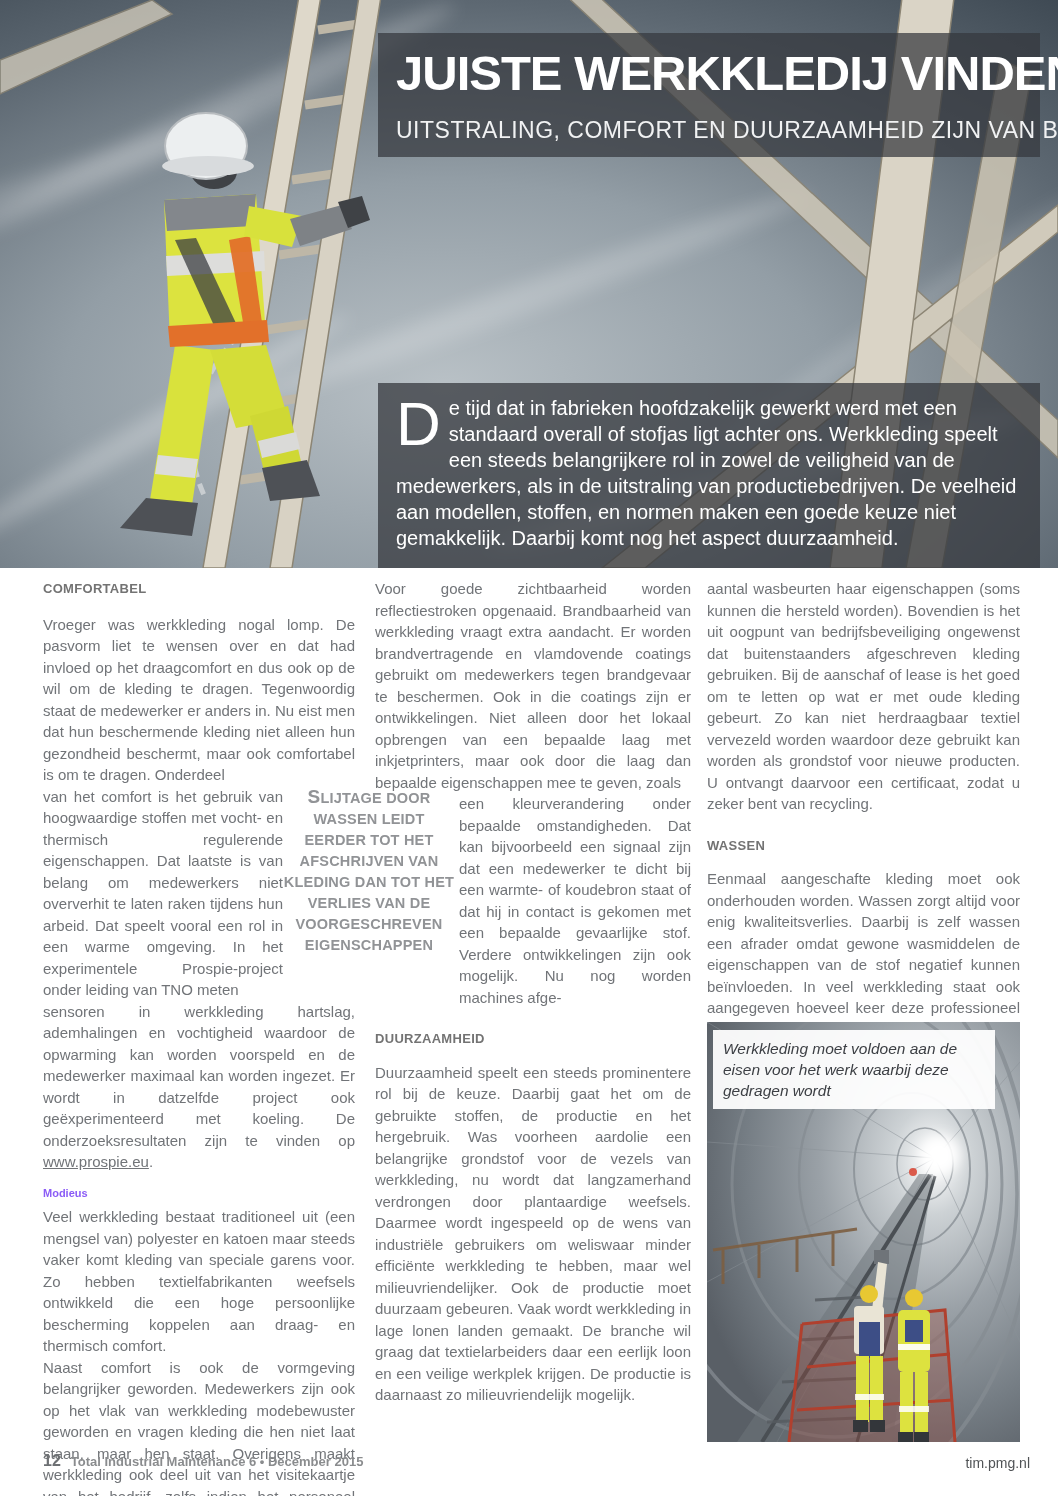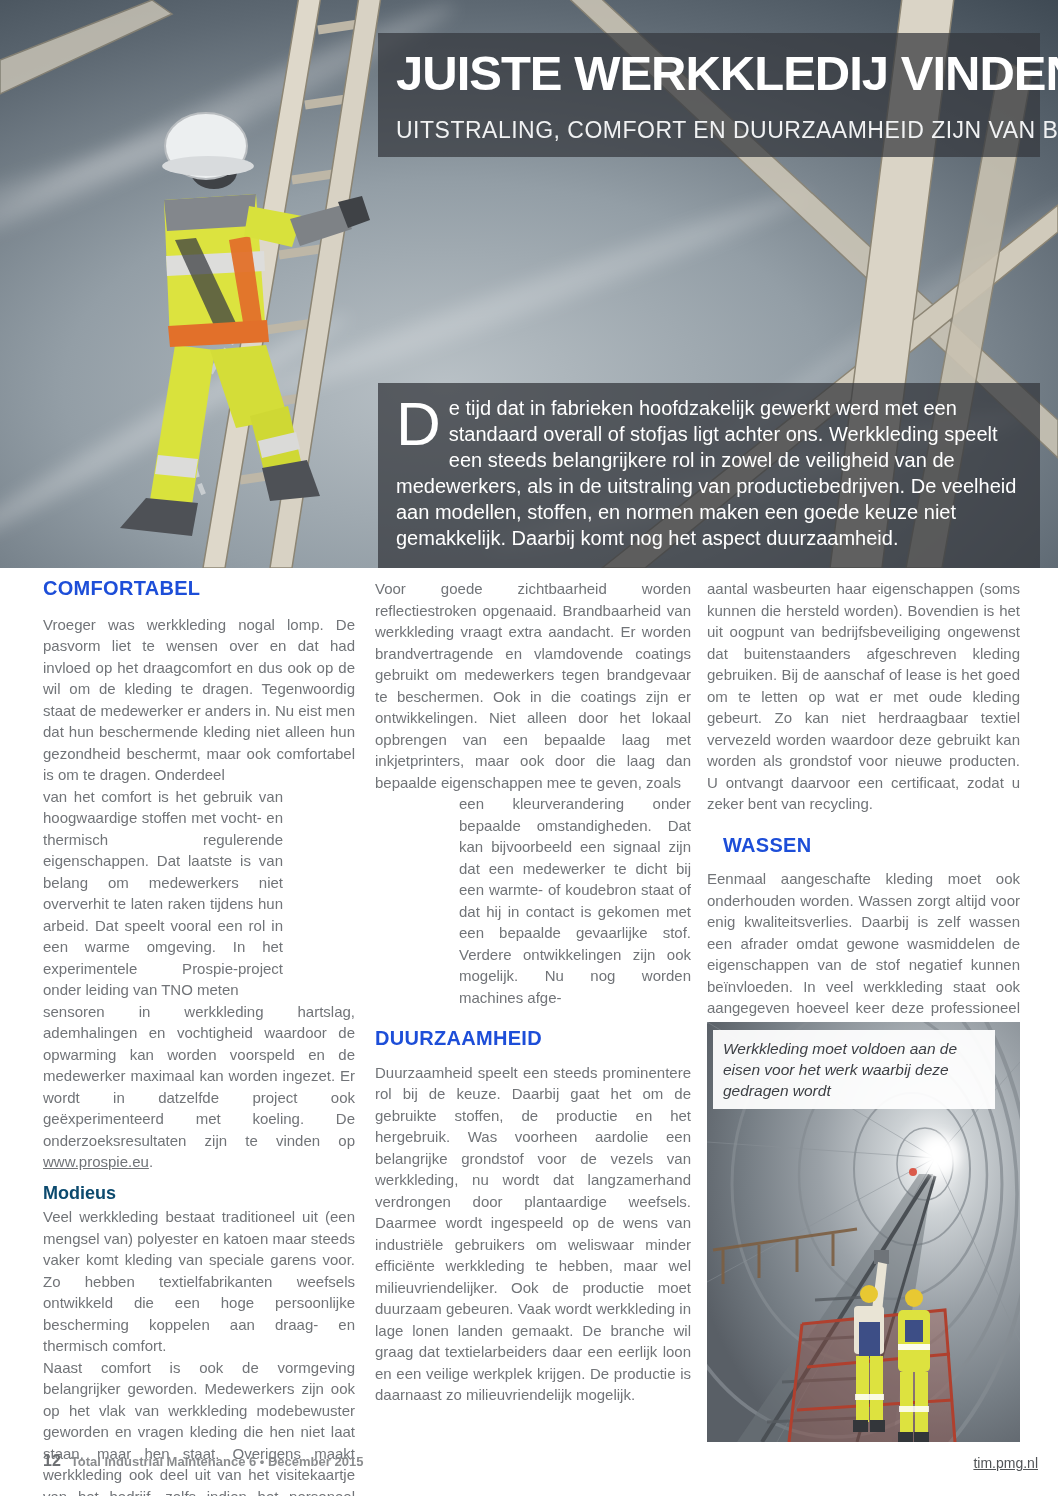--- a/index.html
+++ b/index.html
@@ -23,23 +23,23 @@
   .intro-text{font-size:20px;line-height:26px;text-align:left;}
   .dropcap{float:left;font-size:62px;line-height:50px;padding:4px 8px 0 0;font-weight:normal;}
   .author{display:inline-block;margin-top:14px;font-size:19px;text-decoration:underline;color:#ffffff;}
 
   
   .col{position:absolute;top:578px;color:#717478;font-size:15px;line-height:21.5px;text-align:justify;}
   #col1{left:43px;width:312px;}
   #col2{left:375px;width:316px;}
   #col3{left:707px;width:313px;}
   .col p{margin:0;}
-  .h-main{font-size:20px;font-weight:bold;color:#1d4ed8;letter-spacing:0.3px;margin:0 0 14px 0;}
+  .h-main{font-size:13px;font-weight:bold;color:#737373;letter-spacing:0.3px;margin:0 0 14px 0;}
   .h-later{margin-top:20px;}
-  .h-sub{font-size:18px;font-weight:bold;color:#0c4a6e;margin:10px 0 2px 0;}
+  .h-sub{font-size:11px;font-weight:bold;color:#8b5cf6;margin:10px 0 2px 0;}
   .narrow-right{width:240px;}
   .narrow-left{width:232px;margin-left:84px !important;}
   .link{color:#717478;text-decoration:underline;cursor:pointer;}
 
   
   .pull-quote{position:absolute;left:281px;top:786px;width:176px;text-align:center;
     font-weight:bold;font-size:14.5px;line-height:21px;color:#919396;letter-spacing:0.2px;}
   .pull-quote::first-letter{font-size:19px;}
 
   
@@ -47,21 +47,21 @@
   #tunnel svg{display:block;width:313px;height:420px;}
   .photo-caption{position:absolute;left:6px;top:8px;width:282px;box-sizing:border-box;
     background:rgba(255,255,255,0.94);color:#3c3f44;font-style:italic;font-size:15.5px;
     line-height:21px;padding:8px 10px;}
 
   
   .footer{position:absolute;left:0;top:1452px;width:1058px;height:30px;}
   .footer-left{position:absolute;left:43px;top:0;color:#8a8c8e;}
   .page-number{font-size:16px;font-weight:bold;color:#6d7073;margin-right:10px;}
   .journal{font-size:13px;color:#8a8c8e;font-weight:bold;}
-  .site-link{position:absolute;right:20px;top:3px;font-size:14px;color:#505356;text-decoration:underline;cursor:pointer;}
+  .site-link{position:absolute;right:28px;top:3px;font-size:14px;color:#505356;cursor:pointer;}
 </style>
 </head>
 <body>
 
 <div id="page">
 
   <div id="hero">
     <svg viewBox="0 0 1058 568" preserveAspectRatio="none">
       <defs>
         <radialGradient id="sky" cx="42%" cy="68%" r="90%">
@@ -145,20 +145,21 @@
 
     <div class="intro-overlay">
       <div class="intro-text">
         <span class="dropcap">D</span><span>e tijd dat in fabrieken hoofdzakelijk gewerkt werd met een standaard overall of stofjas ligt achter ons. Werkkleding speelt een steeds belangrijkere rol in zowel de veiligheid van de medewerkers, als in de uitstraling van productie­bedrijven. De veelheid aan modellen, stoffen, en normen maken een goede keuze niet gemakkelijk. Daarbij komt nog het aspect duurzaamheid.</span>
       </div>
       <div style="clear:both;"></div>
       <span class="author">Leon van den Berg</span>
     </div>
   </div>
 
+  <div class="pull-quote">SLIJTAGE DOOR WASSEN LEIDT EERDER TOT HET AFSCHRIJVEN VAN KLEDING DAN TOT HET VERLIES VAN DE VOORGESCHREVEN EIGENSCHAPPEN</div>
 
   <div class="col" id="col1">
     <div class="h-main">COMFORTABEL</div>
     <p>Vroeger was werkkleding nogal lomp. De pasvorm liet te wensen over en dat had invloed op het draagcomfort en dus ook op de wil om de kleding te dragen. Tegenwoordig staat de medewerker er anders in. Nu eist men dat hun beschermende kleding niet alleen hun gezondheid beschermt, maar ook comfortabel is om te dragen. Onderdeel</p>
     <p class="narrow-right">van het comfort is het gebruik van hoogwaardige stoffen met vocht- en thermisch regulerende eigenschappen. Dat laatste is van belang om medewerkers niet oververhit te laten raken tijdens hun arbeid. Dat speelt vooral een rol in een warme omgeving. In het experimentele Prospie-project onder leiding van TNO meten</p>
     <p><span>sensoren in werkkleding hartslag, ademhalingen en vochtigheid waardoor de opwarming kan worden voorspeld en de medewerker maximaal kan worden ingezet. Er wordt in datzelfde project ook geëxperimenteerd met koeling. De onderzoeksresultaten zijn te vinden op </span><span class="link">www.prospie.eu</span><span>.</span></p>
     <div class="h-sub">Modieus</div>
     <p>Veel werkkleding bestaat traditioneel uit (een mengsel van) polyester en katoen maar steeds vaker komt kleding van speciale garens voor. Zo hebben textielfabrikanten weefsels ontwikkeld die een hoge persoonlijke bescherming koppelen aan draag- en thermisch comfort.</p>
     <p>Naast comfort is ook de vormgeving belangrijker geworden. Medewerkers zijn ook op het vlak van werkkleding modebewuster geworden en vragen kleding die hen niet laat staan, maar hen staat. Overigens maakt werkkleding ook deel uit van het visitekaartje van het bedrijf, zelfs indien het personeel zelden buiten het fabriekscomplex komt.</p>
 
@@ -167,21 +168,21 @@
   <div class="col" id="col2">
     <p>Voor goede zichtbaarheid worden reflectiestroken opgenaaid. Brandbaarheid van werkkleding vraagt extra aandacht. Er worden brandvertragende en vlamdovende coatings gebruikt om medewerkers tegen brandgevaar te beschermen. Ook in die coatings zijn er ontwikkelingen. Niet alleen door het lokaal opbrengen van een bepaalde laag met inkjetprinters, maar ook door die laag dan bepaalde eigenschappen mee te geven, zoals</p>
     <p class="narrow-left">een kleurverandering onder bepaalde omstandigheden. Dat kan bijvoorbeeld een signaal zijn dat een medewerker te dicht bij een warmte- of koudebron staat of dat hij in contact is gekomen met een bepaalde gevaarlijke stof. Verdere ontwikkelingen zijn ook mogelijk. Nu nog worden machines afge-</p>
     <div class="h-main h-later" style="margin-bottom:12px;">DUURZAAMHEID</div>
     <p>Duurzaamheid speelt een steeds prominentere rol bij de keuze. Daarbij gaat het om de gebruikte stoffen, de productie en het hergebruik. Was voorheen aardolie een belangrijke grondstof voor de vezels van werkkleding, nu wordt dat langzamerhand verdrongen door plantaardige weefsels. Daarmee wordt ingespeeld op de wens van industriële gebruikers om weliswaar minder efficiënte werkkleding te hebben, maar wel milieuvriendelijker. Ook de productie moet duurzaam gebeuren. Vaak wordt werkkleding in lage lonen landen gemaakt. De branche wil graag dat textielarbeiders daar een eerlijk loon en een veilige werkplek krijgen. De productie is daarnaast zo milieuvriendelijk mogelijk.</p>
 
   </div>
 
   <div class="col" id="col3">
     <p>aantal wasbeurten haar eigenschappen (soms kunnen die hersteld worden). Bovendien is het uit oogpunt van bedrijfsbeveiliging ongewenst dat buitenstaanders afgeschreven kleding gebruiken. Bij de aanschaf of lease is het goed om te letten op wat er met oude kleding gebeurt. Zo kan niet herdraagbaar textiel vervezeld worden waardoor deze gebruikt kan worden als grondstof voor nieuwe producten. U ontvangt daarvoor een certificaat, zodat u zeker bent van recycling.</p>
-    <div class="h-main h-later" style="margin-bottom:12px;margin-left:16px;">WASSEN</div>
+    <div class="h-main h-later" style="margin-bottom:12px;">WASSEN</div>
     <p>Eenmaal aangeschafte kleding moet ook onderhouden worden. Wassen zorgt altijd voor enig kwaliteitsverlies. Daarbij is zelf wassen een afrader omdat gewone wasmiddelen de eigenschappen van de stof negatief kunnen beïnvloeden. In veel werkkleding staat ook aangegeven hoeveel keer deze professioneel gewassen kan worden. Voor het reinigen van industriële werkkleding hangt het maximale</p>
   </div>
 
   <div id="tunnel">
     <svg viewBox="0 0 313 420" preserveAspectRatio="none">
       <defs>
         <radialGradient id="tg" cx="72%" cy="33%" r="80%">
           <stop offset="0%" stop-color="#ffffff"></stop>
           <stop offset="16%" stop-color="#cdd2d5"></stop>
           <stop offset="45%" stop-color="#9aa1a7"></stop>

